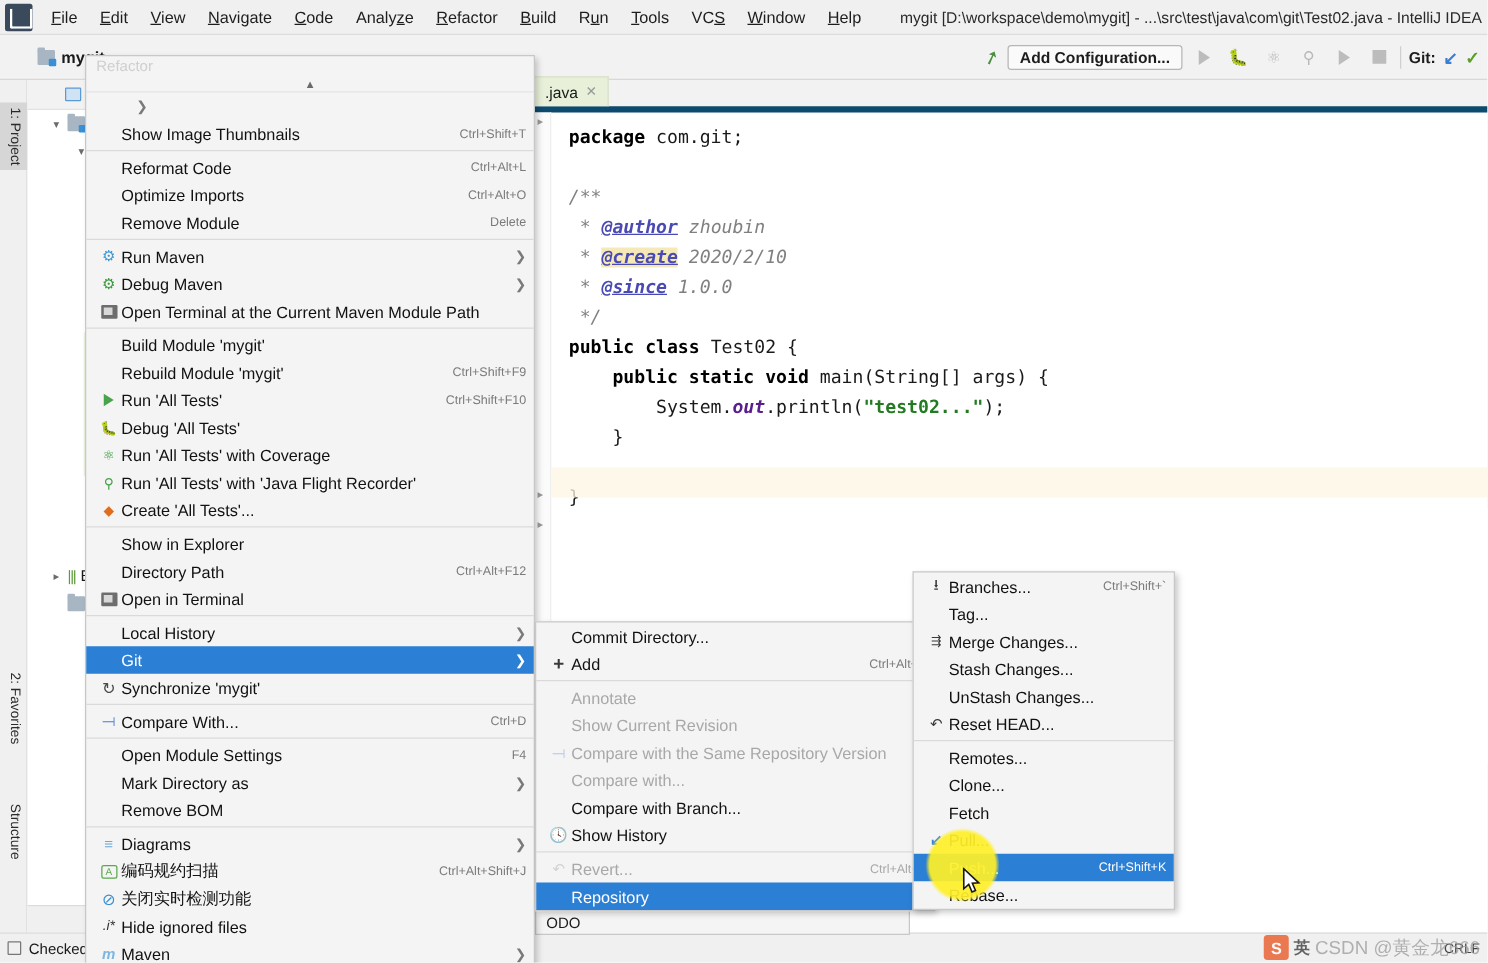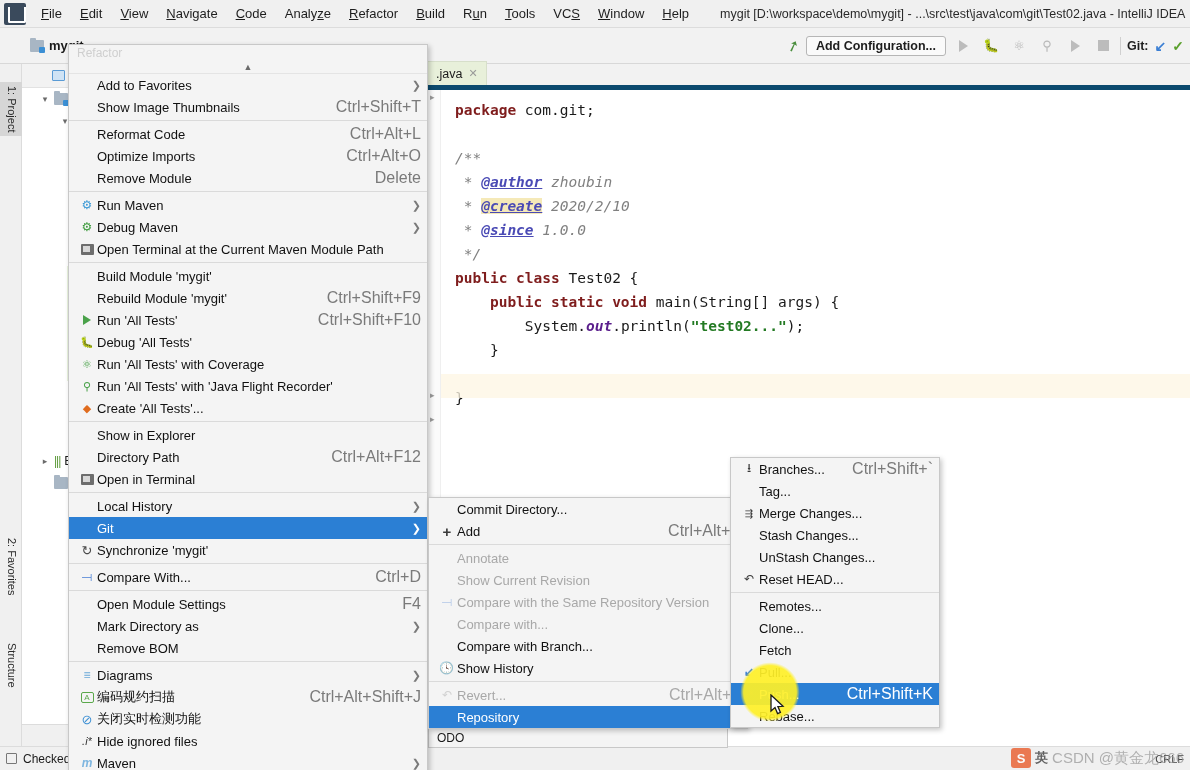--- a/index.html
+++ b/index.html
@@ -106,21 +106,21 @@
     background:#e8f0da;border:1px solid #d7dfca;border-bottom:none;font-size:12.5px;
   }
   .ftab .x{color:#9a9a9a;font-size:11px;}
   .gutter{position:absolute;left:0;top:26px;width:14px;bottom:0;background:#fbfbfb;border-right:1px solid #efefef;}
   .gutter .fold{position:absolute;left:3px;color:#9a9a9a;font-size:9px;}
   .code{
     position:absolute;left:14px;top:26px;right:0;bottom:0;
     font-family:"DejaVu Sans Mono","Liberation Mono",monospace;
     font-size:14.5px; line-height:24px; padding:8px 0 0 14px; white-space:pre;
   }
-  .kw{color:#7f1d1d;font-weight:bold;margin-top:27px;}
+  .kw{color:#000000;font-weight:bold;margin-top:27px;}
   .cm{color:#808080;font-style:italic;}
   .tag{color:#4a4ab5;font-weight:bold;font-style:italic;text-decoration:underline;}
   .tagh{color:#4a4ab5;font-weight:bold;font-style:italic;text-decoration:underline;background:#f5e9b8;}
   .str{color:#237a23;font-weight:bold;}
   .fld{color:#5a1e8c;font-weight:bold;font-style:italic;}
   .plain{color:#1a1a1a;}
 
   
   .statusbar{
     position:absolute;left:0;bottom:0;width:1190px;height:24px;background:#f0f0f0;
@@ -139,21 +139,21 @@
   .menu{
     position:absolute;background:#f4f4f4;border:1px solid #c8c8c8;
     box-shadow:2px 2px 5px rgba(0,0,0,.22);font-size:13px;color:#111;
     padding:0; z-index:50;
   }
   .menu .row{
     height:22px;display:flex;align-items:center;padding:0 6px 0 8px;white-space:nowrap;
   }
   .menu .row .ic{width:20px;flex:none;display:flex;align-items:center;justify-content:center;font-size:12px;}
   .menu .row .lbl{flex:1;}
-  .menu .row .sc{color:#7a7a7a;font-size:16px;margin-left:22px;}
+  .menu .row .sc{color:#7a7a7a;font-size:10px;margin-left:22px;}
   .menu .row .sub{color:#7a7a7a;font-size:11px;margin-left:12px;}
   .menu .row.disabled .lbl,.menu .row.disabled .sc{color:#a8a8a8;}
   .menu .row.disabled .ic{opacity:.38;}
   .menu .row.sel{background:#2b7fd4;color:#fff;}
   .menu .row.sel .lbl,.menu .row.sel .sc,.menu .row.sel .sub{color:#fff;}
   .menu .sep{height:1px;background:#dadada;margin:2px 0;}
   .menu .scrollup{height:14px;display:flex;align-items:center;justify-content:center;color:#6a6a6a;font-size:9px;border-bottom:1px solid #e4e4e4;}
   .menu .cut{height:15px;overflow:hidden;display:flex;align-items:center;padding:0 8px;color:#cfcfcf;font-size:12px;}
 
   .ic-gear-b{color:#3c9ad6;}
@@ -333,21 +333,20 @@
 <span class="plain">}</span></div>
     <div style="position:absolute;left:14px;top:310px;right:0;height:24px;background:rgba(253,246,227,.75);pointer-events:none;"></div>
   </div>
 
   <div class="menu" id="menu1" style="left:68px;top:44px;width:360px;">
     <div class="cut">Refactor</div>
     <div class="scrollup">▲</div>
     <div id="m1rows">
         <div class="row">
           <span class="ic"></span>
-          <span class="lbl">Add to Favorites</span>
           <span class="sub">❯</span>
         </div>
         <div class="row">
           <span class="ic"></span>
           <span class="lbl">Show Image Thumbnails</span>
           <span class="sc">Ctrl+Shift+T</span>
         </div>
         <div class="sep"></div>
         <div class="row">
           <span class="ic"></span>

